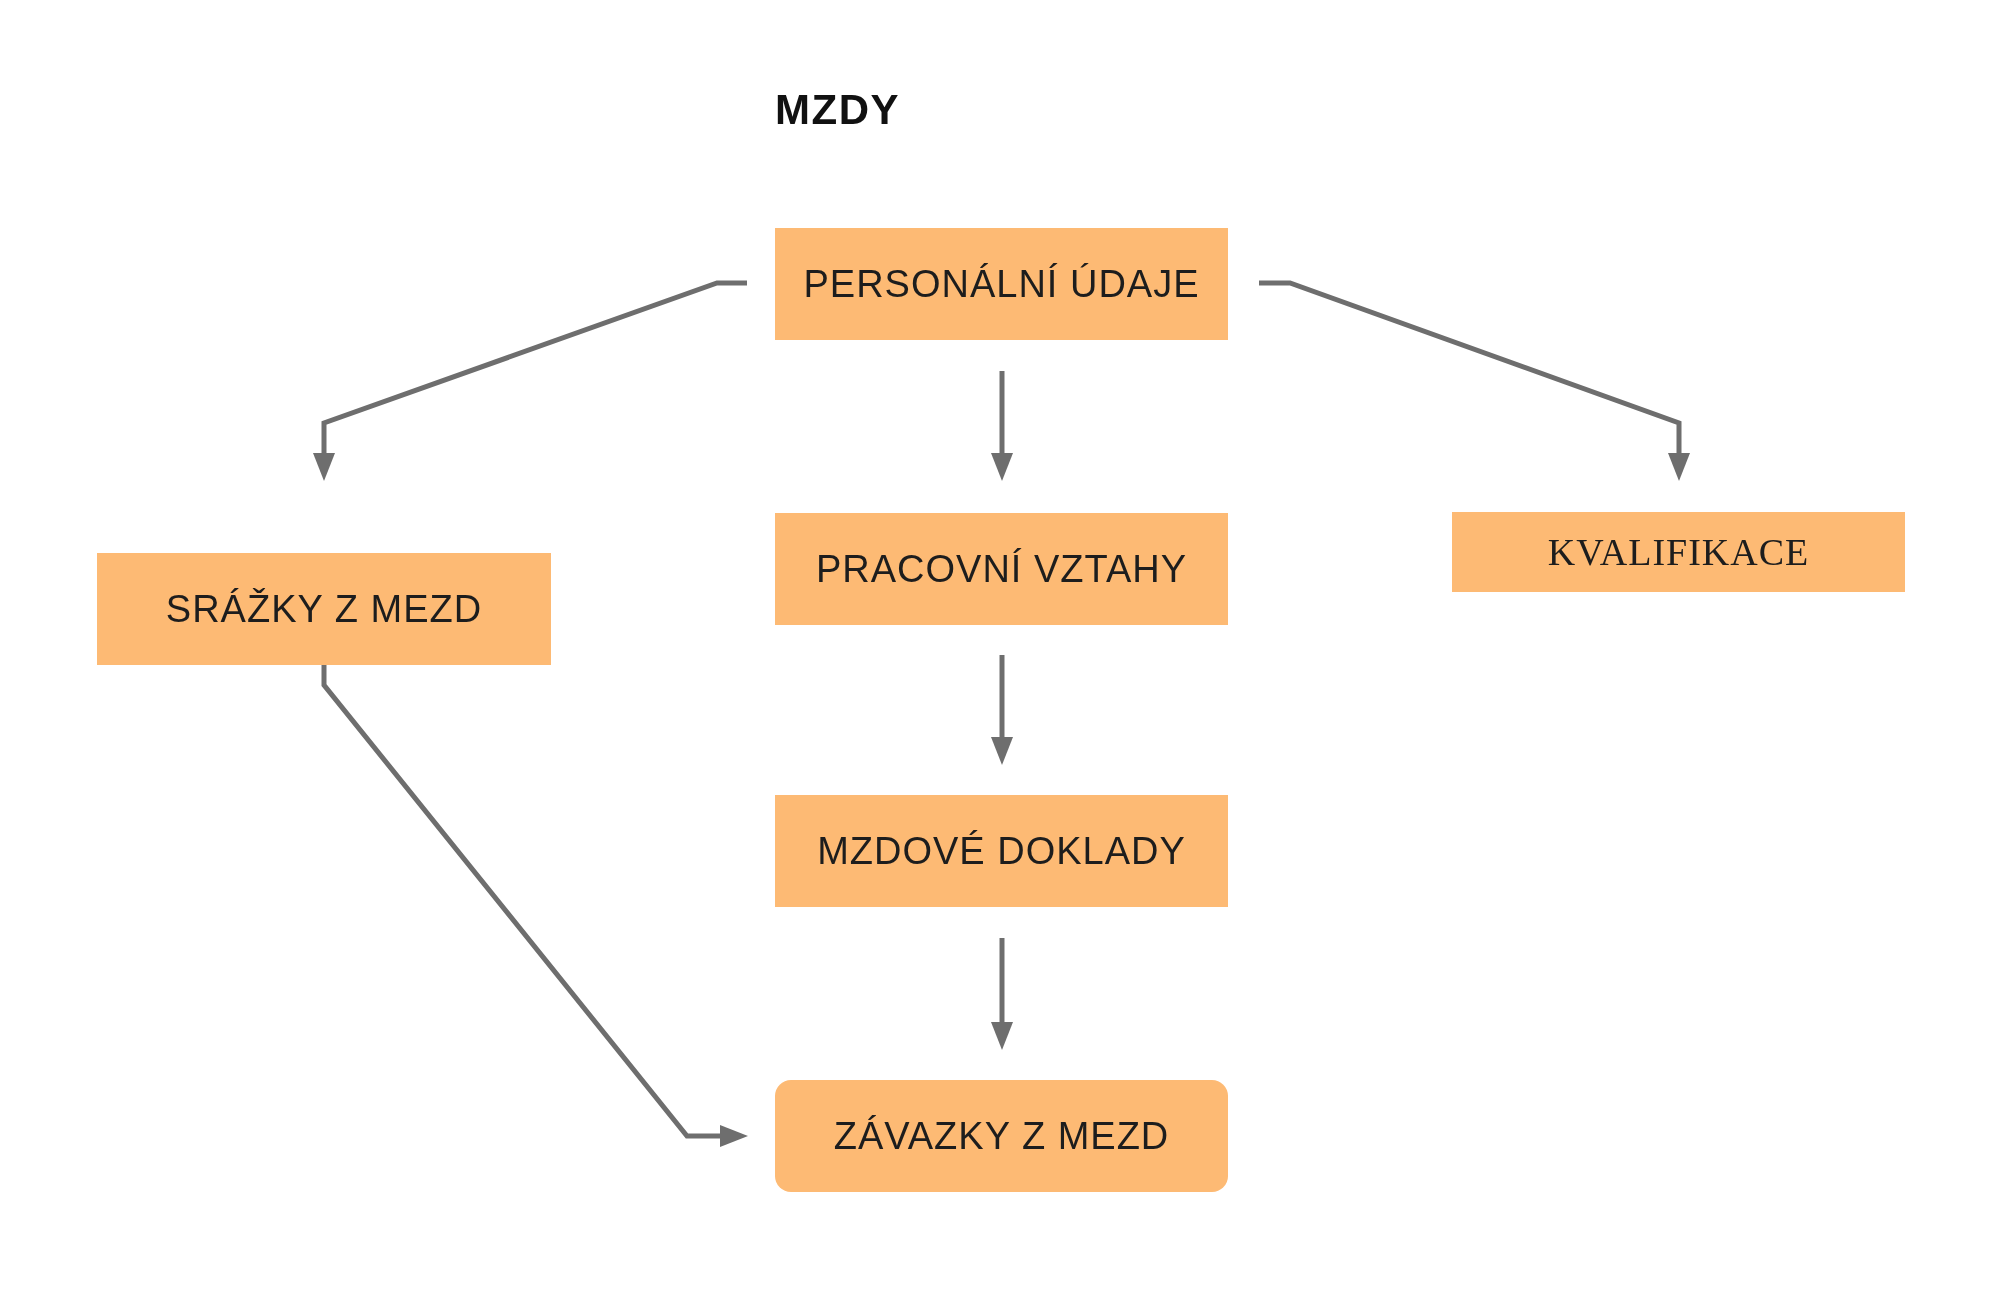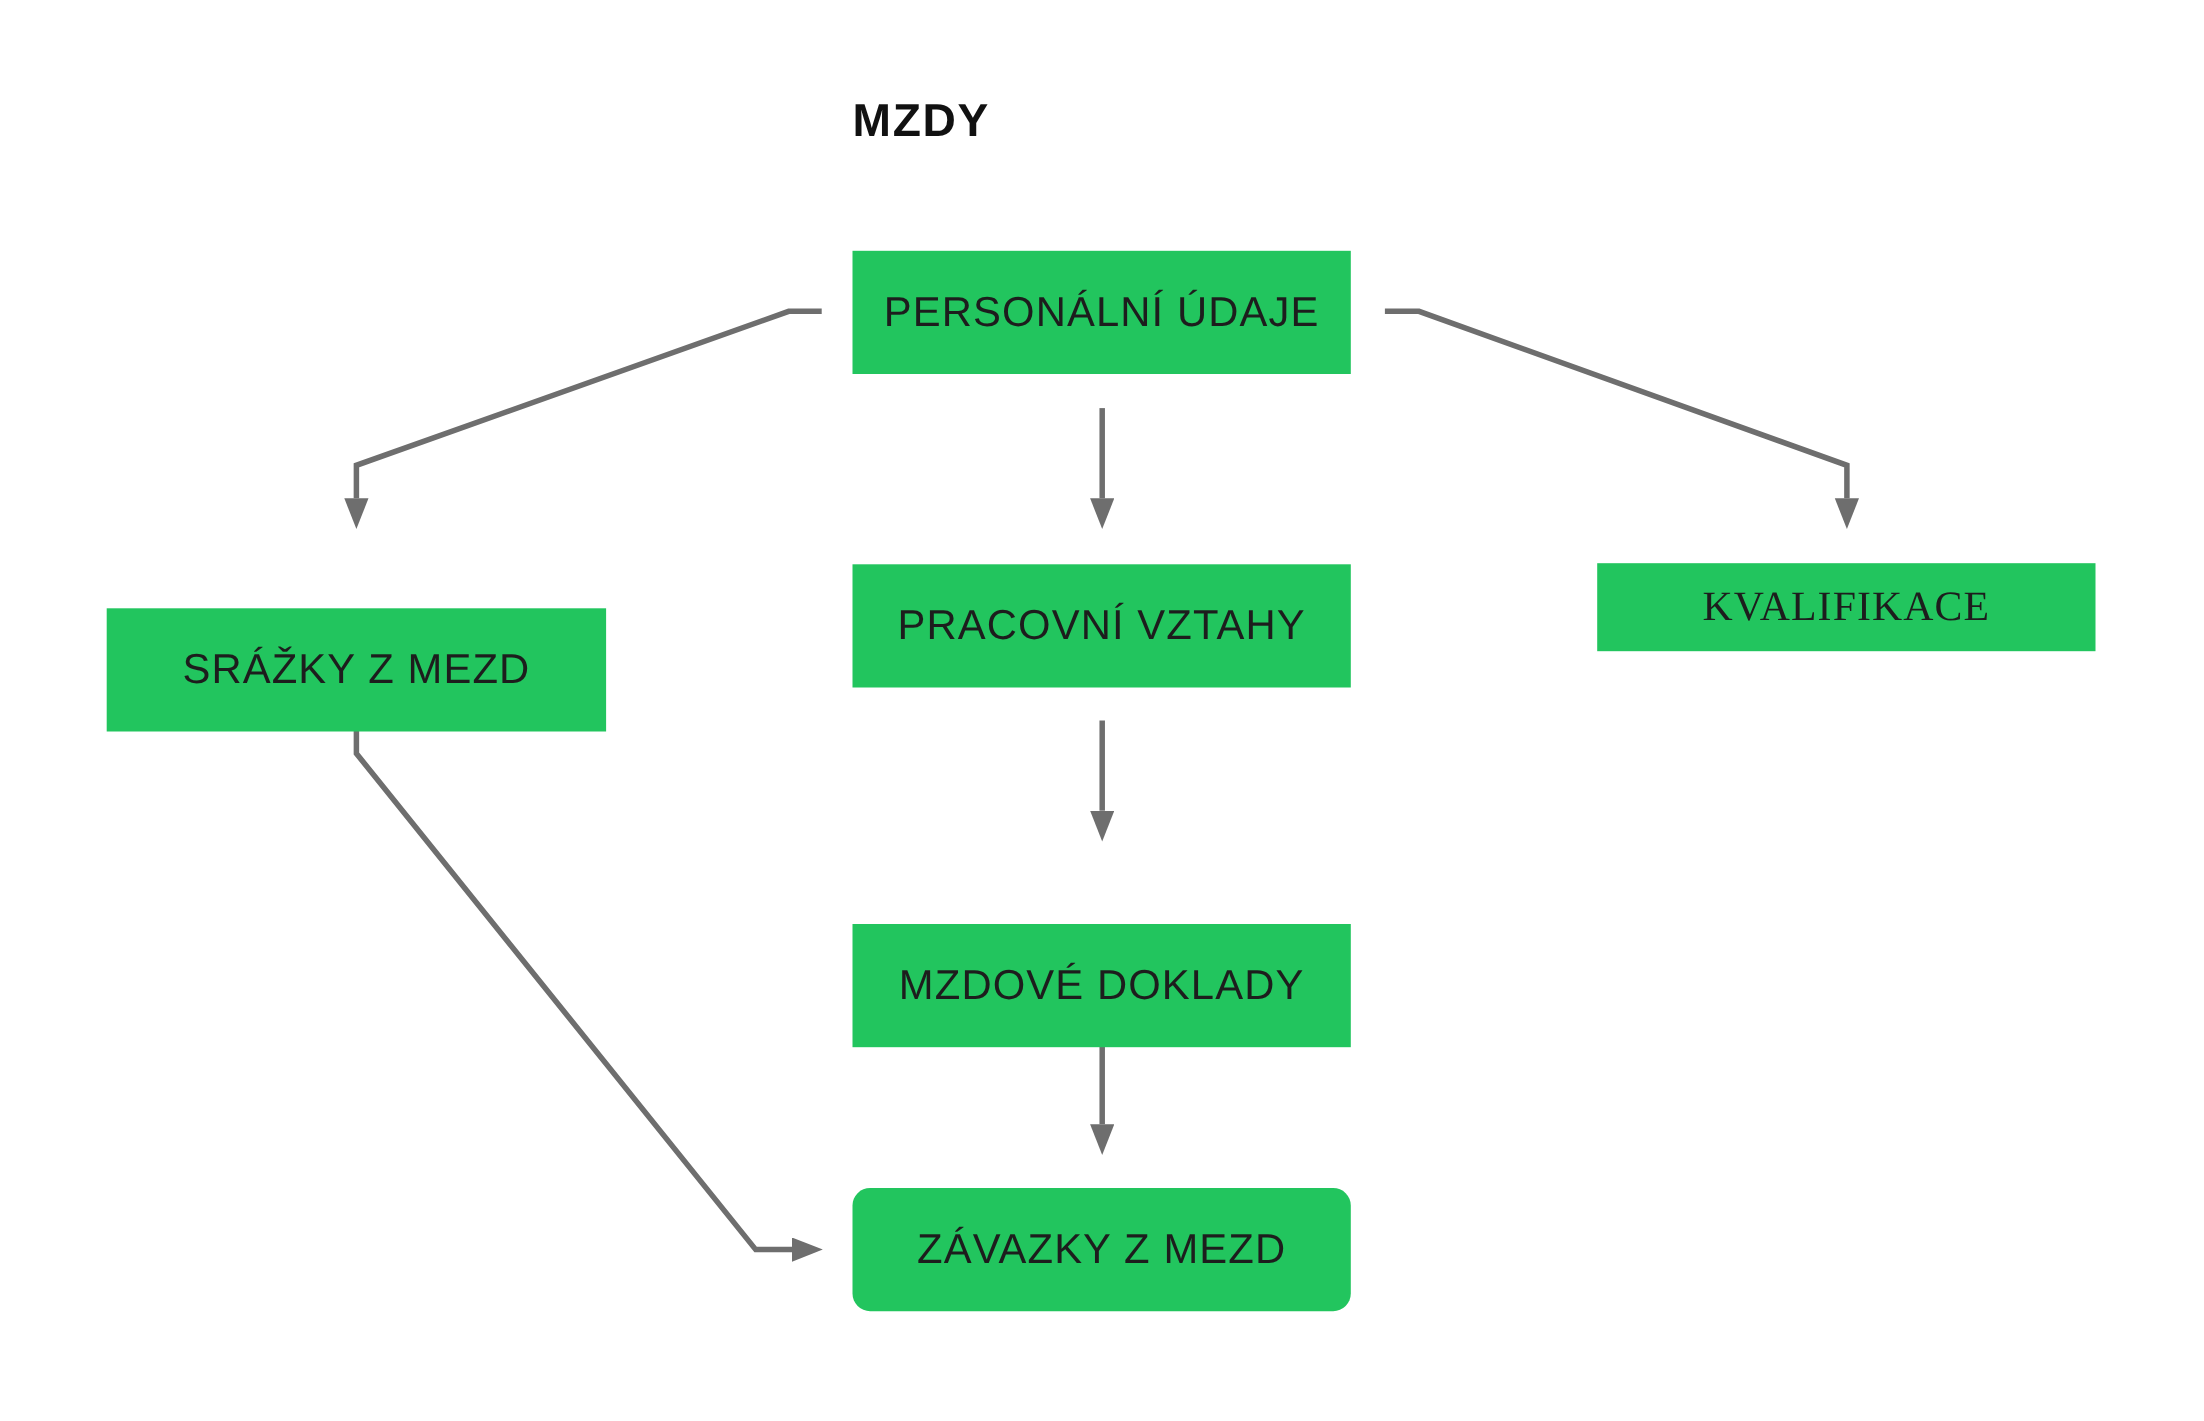--- a/index.html
+++ b/index.html
@@ -34,35 +34,35 @@
   .edges polyline {
     fill: none;
     stroke: #6e6e6e;
     stroke-width: 5;
     stroke-linejoin: miter;
   }
   .node {
     position: absolute;
     width: 453px;
     height: 112px;
-    background: #22c55e;
+    background: #fdba74;
     display: flex;
     align-items: center;
     justify-content: center;
     font-size: 38px;
     font-weight: 400;
     letter-spacing: 1px;
     color: #1d1d1d;
     white-space: nowrap;
   }
   #node-personalni-udaje { left: 775px;  top: 228px; }
   #node-srazky-z-mezd    { left: 97px;   top: 513px; width: 454px; margin-top: 40px; }
   #node-pracovni-vztahy  { left: 775px;  top: 513px; }
   #node-kvalifikace      { left: 1452px; top: 512px; height: 80px; font-family: Liberation Serif, serif; }
-  #node-mzdove-doklady   { left: 775px;  top: 840px; align-items: center; }
+  #node-mzdove-doklady   { left: 775px;  top: 795px; align-items: center; }
   #node-zavazky-z-mezd   { left: 775px;  top: 1080px; border-radius: 16px; }
 </style>
 </head>
 <body>
 
 <div class="canvas">
 
   <div class="diagram-title">MZDY</div>
 
   <svg class="edges" width="2004" height="1292">

